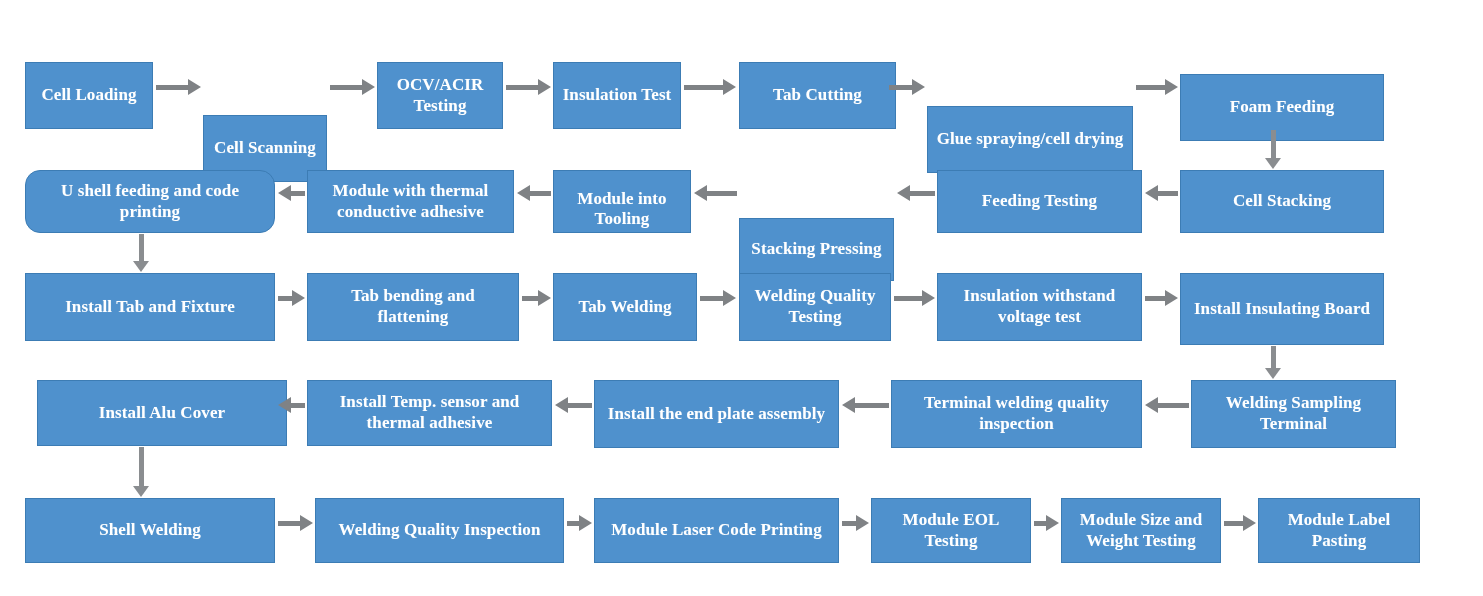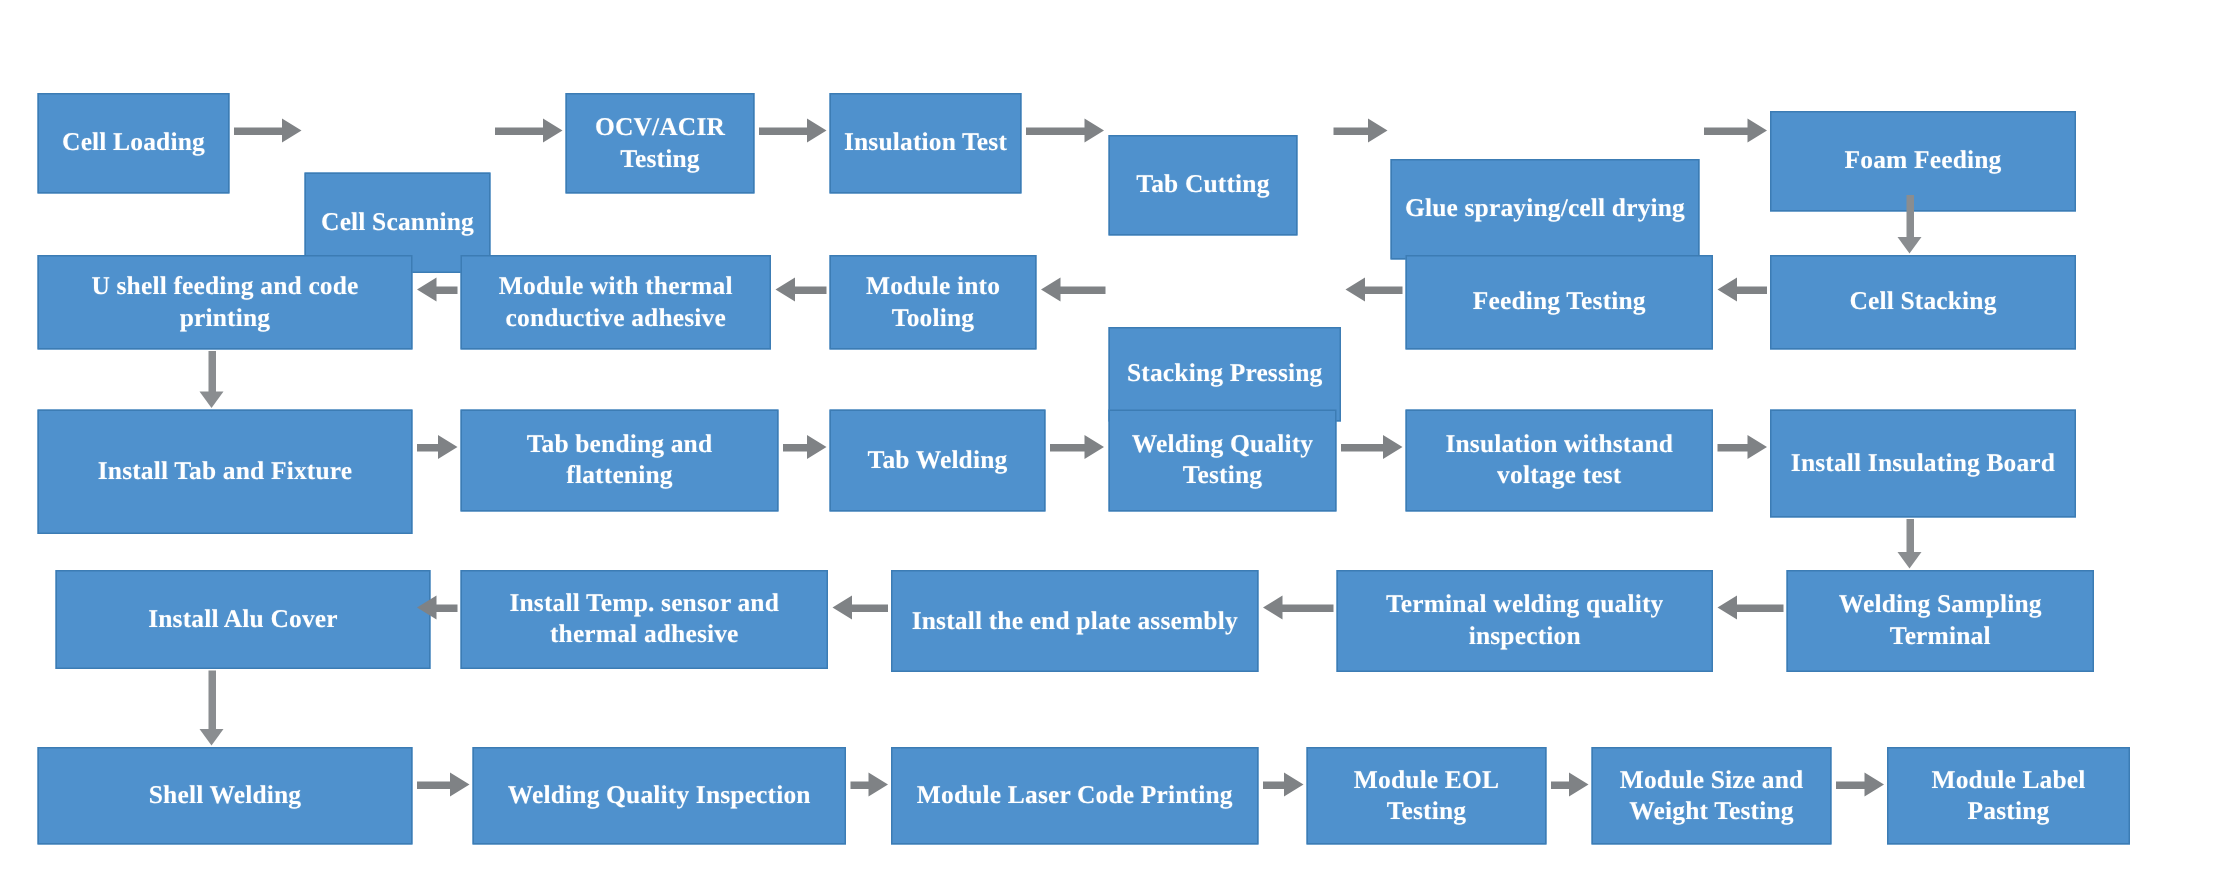--- a/index.html
+++ b/index.html
@@ -99,48 +99,48 @@
       </div>
       <div class="node" style="left: 203px; top: 70px; width: 124px; height: 67px; margin-top: 45px;">
         <span>Cell Scanning</span>
       </div>
       <div class="node" style="left: 377px; top: 62px; width: 126px; height: 67px;">
         <span>OCV/ACIR Testing</span>
       </div>
       <div class="node" style="left: 553px; top: 62px; width: 128px; height: 67px;">
         <span>Insulation Test</span>
       </div>
-      <div class="node" style="left: 739px; top: 62px; width: 126px; height: 67px; margin-top: 28px;">
+      <div class="node" style="left: 739px; top: 62px; width: 157px; height: 67px;">
         <span>Tab Cutting</span>
       </div>
       <div class="node" style="left: 927px; top: 62px; width: 206px; height: 67px; margin-top: 44px;">
         <span>Glue spraying/cell drying</span>
       </div>
       <div class="node" style="left: 1180px; top: 74px; width: 204px; height: 67px;">
         <span>Foam Feeding</span>
       </div>
-      <div class="node" style="left: 25px; top: 170px; width: 250px; height: 63px;">
+      <div class="node" style="left: 25px; top: 170px; width: 250px; height: 63px; border-radius: 15px;">
         <span>U shell feeding and code printing</span>
       </div>
       <div class="node" style="left: 307px; top: 170px; width: 207px; height: 63px;">
         <span>Module  with thermal conductive adhesive</span>
       </div>
-      <div class="node" style="left: 553px; top: 170px; width: 138px; height: 63px;">
+      <div class="node" style="left: 553px; top: 170px; width: 138px; height: 63px; align-items: flex-end;">
         <span>Module into Tooling</span>
       </div>
       <div class="node" style="left: 739px; top: 170px; width: 155px; height: 63px; margin-top: 48px;">
         <span>Stacking Pressing</span>
       </div>
       <div class="node" style="left: 937px; top: 170px; width: 205px; height: 63px;">
         <span>Feeding Testing</span>
       </div>
       <div class="node" style="left: 1180px; top: 170px; width: 204px; height: 63px;">
         <span>Cell Stacking</span>
       </div>
-      <div class="node" style="left: 25px; top: 273px; width: 250px; height: 83px;">
+      <div class="node" style="left: 25px; top: 273px; width: 250px; height: 68px;">
         <span>Install Tab and Fixture</span>
       </div>
       <div class="node" style="left: 307px; top: 273px; width: 212px; height: 68px;">
         <span>Tab bending and flattening</span>
       </div>
       <div class="node" style="left: 553px; top: 273px; width: 144px; height: 68px; align-items: center;">
         <span>Tab Welding</span>
       </div>
       <div class="node" style="left: 739px; top: 273px; width: 152px; height: 68px;">
         <span>Welding Quality Testing</span>

